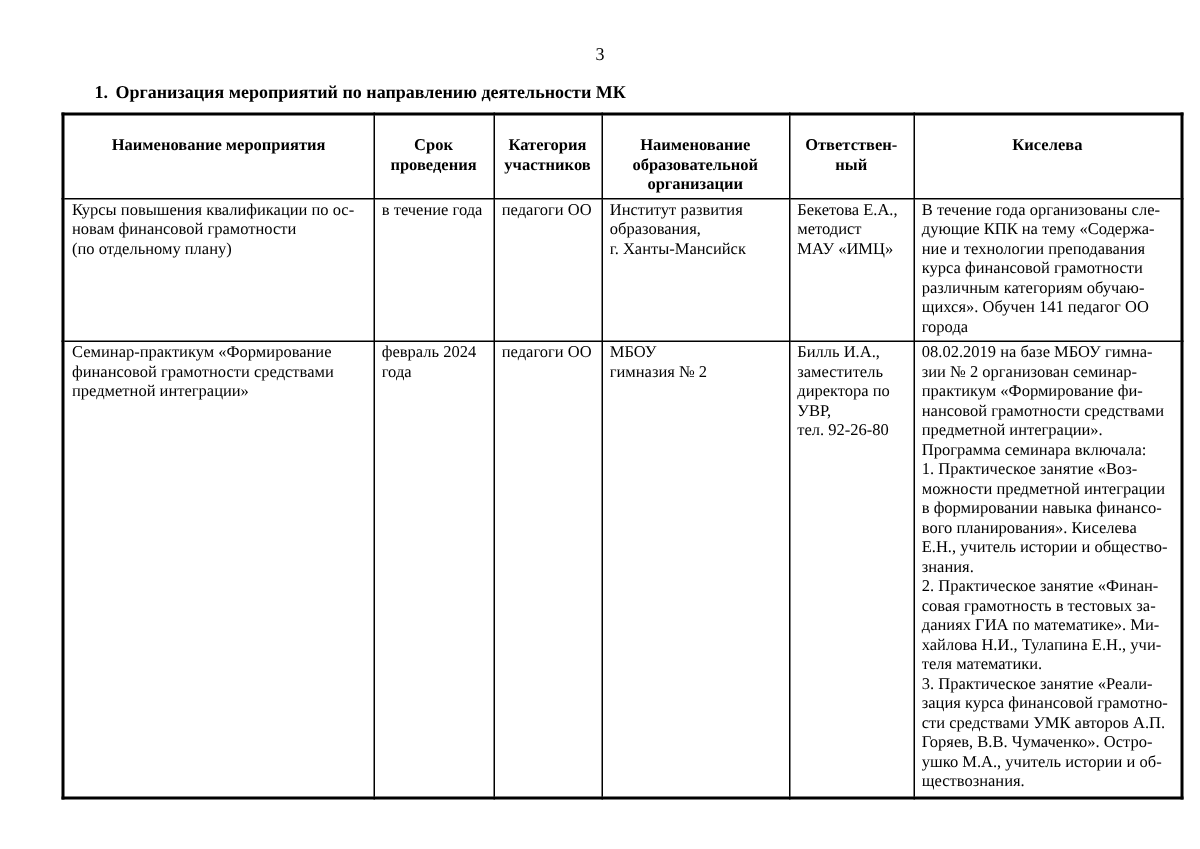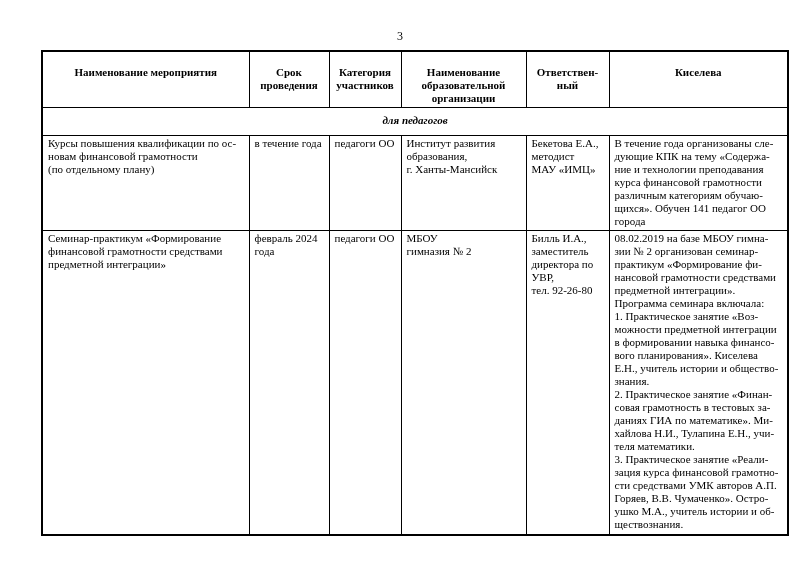--- a/index.html
+++ b/index.html
@@ -71,20 +71,23 @@
   .events tr.row-first td { height: 88px; }
   .events tr.row-second td { height: 300px; }
 </style>
 </head>
 <body>
 
 <div class="page">
 
   <div class="page-number">3</div>
 
+  <div class="heading">
+    <span class="heading-num">1.</span><span>Организация мероприятий по направлению деятельности МК</span>
+  </div>
 
   <table class="events">
     <colgroup>
       <col style="width:207px">
       <col style="width:80px">
       <col style="width:72px">
       <col style="width:125px">
       <col style="width:83px">
       <col style="width:179px">
     </colgroup>
@@ -97,23 +100,20 @@
 участников</th>
         <th>Наименование
 образовательной
 организации</th>
         <th>Ответствен-
 ный</th>
         <th>Киселева</th>
       </tr>
     </thead>
     <tbody>
-      <tr class="section-row">
-        <td colspan="6">для педагогов</td>
-      </tr>
       <tr class="row-first">
         <td class="left">Курсы повышения квалификации по ос-
 новам финансовой грамотности
 (по отдельному плану)</td>
         <td class="center">в течение года</td>
         <td class="center">педагоги ОО</td>
         <td class="center">Институт развития
 образования,
 г. Ханты-Мансийск</td>
         <td class="center">Бекетова Е.А.,

